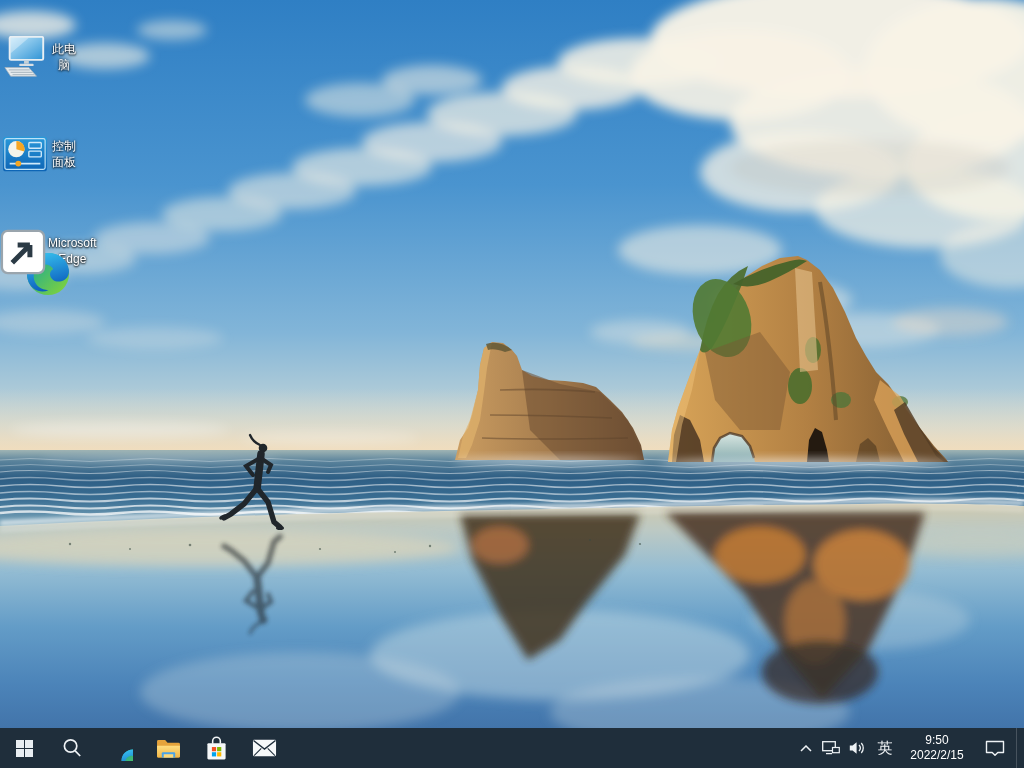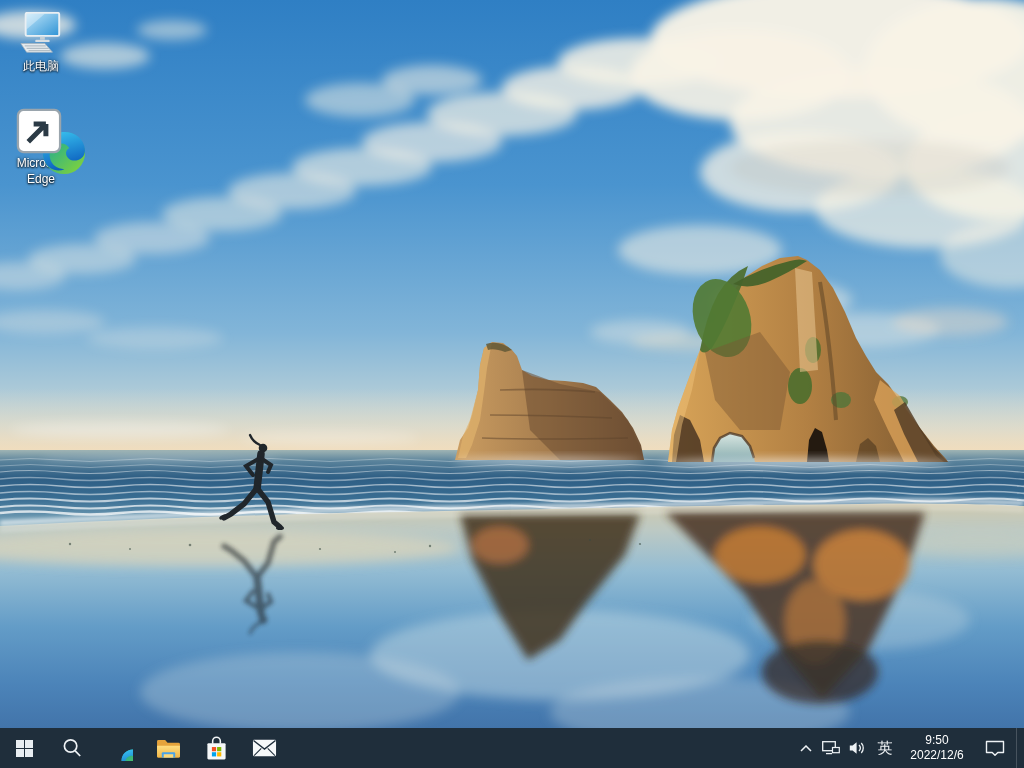--- a/index.html
+++ b/index.html
@@ -4,21 +4,21 @@
 <style>
   * { margin:0; padding:0; box-sizing:border-box; }
   html,body { width:1024px; height:768px; overflow:hidden; }
   body { font-family:"Liberation Sans", sans-serif; position:relative; background:#000; }
   .screen { position:absolute; inset:0; }
   .wallpaper { position:absolute; left:0; top:0; width:1024px; height:728px; }
   .wallpaper svg { display:block; }
 
   
   .icon-col { position:absolute; left:2px; top:6px; width:78px; display:flex; flex-direction:column; }
-  .dicon { width:78px; min-height:97px; padding-top:4px; display:flex; flex-direction:column; align-items:center; cursor:default; }
+  .dicon { width:78px; min-height:97px; padding-top:4px; display:flex; flex-direction:row; align-items:center; cursor:default; }
   .dicon .glyph { width:46px; height:46px; }
   .dicon .glyph svg { width:46px; height:46px; overflow:visible; }
   .dlabel { margin-top:3px; max-width:76px; text-align:center; font-size:12px; line-height:1.3;
             color:#fff; text-shadow:0 1px 2px rgba(0,0,0,.95), 0 0 3px rgba(0,0,0,.8); }
   .edge-wrap { position:relative; width:46px; height:46px; }
   .edge-badge { position:absolute; left:-2px; bottom:-1px; width:12px; height:12px; }
 
   
   .taskbar { position:absolute; left:0; bottom:0; width:1024px; height:40px; background:#1f2e3b;
              display:flex; align-items:stretch; }
@@ -370,20 +370,28 @@
     <div class="dicon">
       <span class="glyph">
         <svg viewBox="0 0 48 44">
             <use href="#sym-pc"></use>
           </svg>
       </span>
       <div class="dlabel">此电脑</div>
     </div>
 
 
+    <div class="dicon">
+      <span class="glyph">
+        <svg viewBox="0 0 48 40">
+            <use href="#sym-cpl"></use>
+          </svg>
+      </span>
+      <div class="dlabel">控制面板</div>
+    </div>
 
     <div class="dicon">
       <span class="glyph edge-wrap">
         <svg viewBox="-24 -24 48 48">
             <use href="#sym-edge"></use>
           </svg>
         <svg class="edge-badge" viewBox="0 0 12 12">
             <use href="#sym-badge"></use>
           </svg>
       </span>
@@ -437,21 +445,21 @@
       <button class="traybtn w26">
         <svg width="16" height="14" viewBox="0 0 16 14">
             <use href="#sym-volume"></use>
           </svg>
       </button>
       <button class="traybtn w30">
         <span class="ime">英</span>
       </button>
       <button class="clockbtn">
         <div>9:50</div>
-        <div>2022/12/6</div>
+        <div>2022/2/15</div>
       </button>
       <button class="traybtn actionbtn">
         <svg width="20" height="17" viewBox="0 0 20 17">
             <use href="#sym-action"></use>
           </svg>
       </button>
       <div class="show-desktop"></div>
     </div>
   </div>
 

